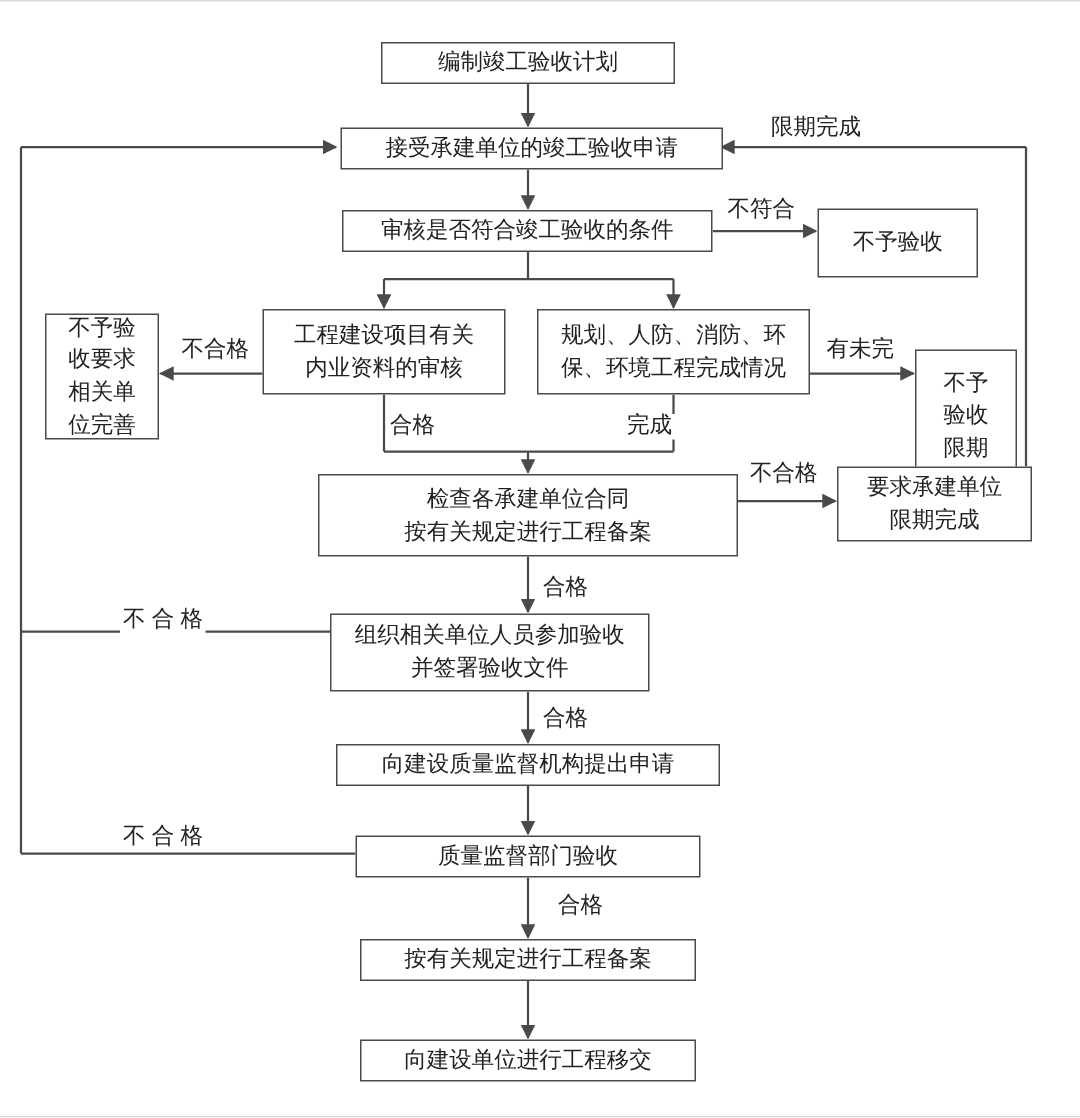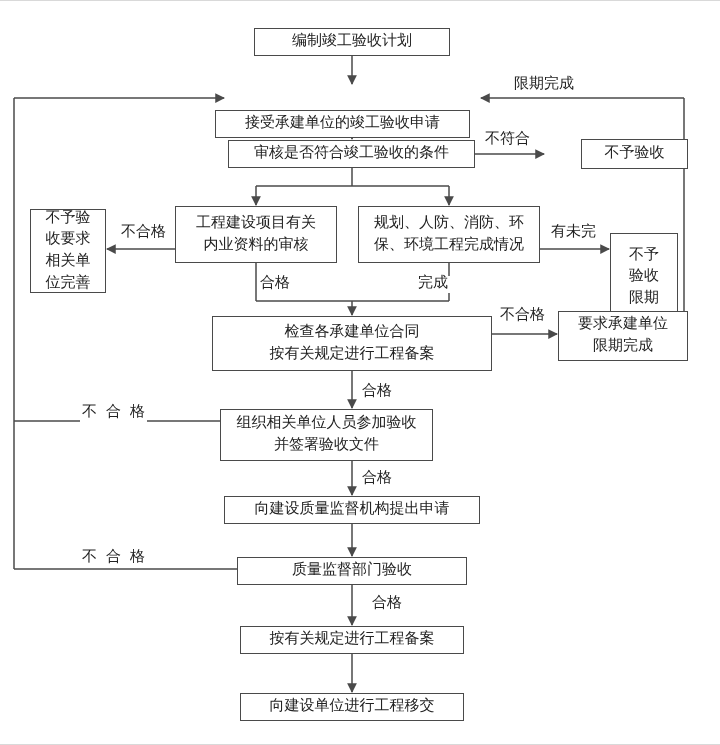--- a/index.html
+++ b/index.html
@@ -1,20 +1,20 @@
 <!DOCTYPE html>
 <html><head>
 <meta charset="utf-8">
 <style>
   html,body{margin:0;padding:0;background:#fff;}
   #canvas{
     position:relative;
     width:720px;height:745px;
     background:#fff;
-    font-family:Liberation Mono, monospace;
+    font-family:Liberation Sans, sans-serif;
     border-top:1px solid #d9d9d9;
     border-bottom:1px solid #d9d9d9;
     box-sizing:border-box;
     overflow:hidden;
   }
   #wires{position:absolute;left:0;top:0;width:720px;height:745px;pointer-events:none;}
   #wires line{stroke:#4a4a4a;stroke-width:1.5;}
   .node{
     position:absolute;box-sizing:border-box;
     border:1.5px solid #4a4a4a;background:#fff;
@@ -22,23 +22,23 @@
     text-align:center;white-space:pre-line;
     font-size:15px;line-height:1.45;color:#222;
     padding:1px 3px;
   }
   .edge-label{
     position:absolute;font-size:15px;color:#222;
     white-space:pre;background:#fff;padding:0 2px;line-height:1.1;
   }
   
   #n-plan{left:254px;top:27px;width:196px;height:28px;}
-  #n-accept{left:215px;top:84px;width:255px;height:28px;margin-top:25px;}
+  #n-accept{left:227px;top:84px;width:255px;height:28px;}
   #n-review{left:228px;top:139px;width:247px;height:28px;}
-  #n-no-acceptance{left:545px;top:138px;width:107px;height:30px;margin-left:36px;}
+  #n-no-acceptance{left:545px;top:138px;width:107px;height:46px;}
   #n-doc-review{left:175px;top:205px;width:162px;height:57px;}
   #n-completion-status{left:358px;top:205px;width:182px;height:57px;}
   #n-improve{left:30px;top:196px;width:76px;height:84px;margin-top:12px;}
   #n-deadline-complete{left:610px;top:196px;width:68px;height:110px;margin-top:36px;}
   #n-check-contract{left:212px;top:315px;width:280px;height:55px;}
   #n-require-deadline{left:558px;top:310px;width:130px;height:50px;}
   #n-organize{left:220px;top:408px;width:213px;height:52px;}
   #n-apply-supervision{left:224px;top:495px;width:256px;height:28px;}
   #n-supervision-acceptance{left:237px;top:556px;width:230px;height:28px;}
   #n-filing{left:240px;top:625px;width:224px;height:28px;}

